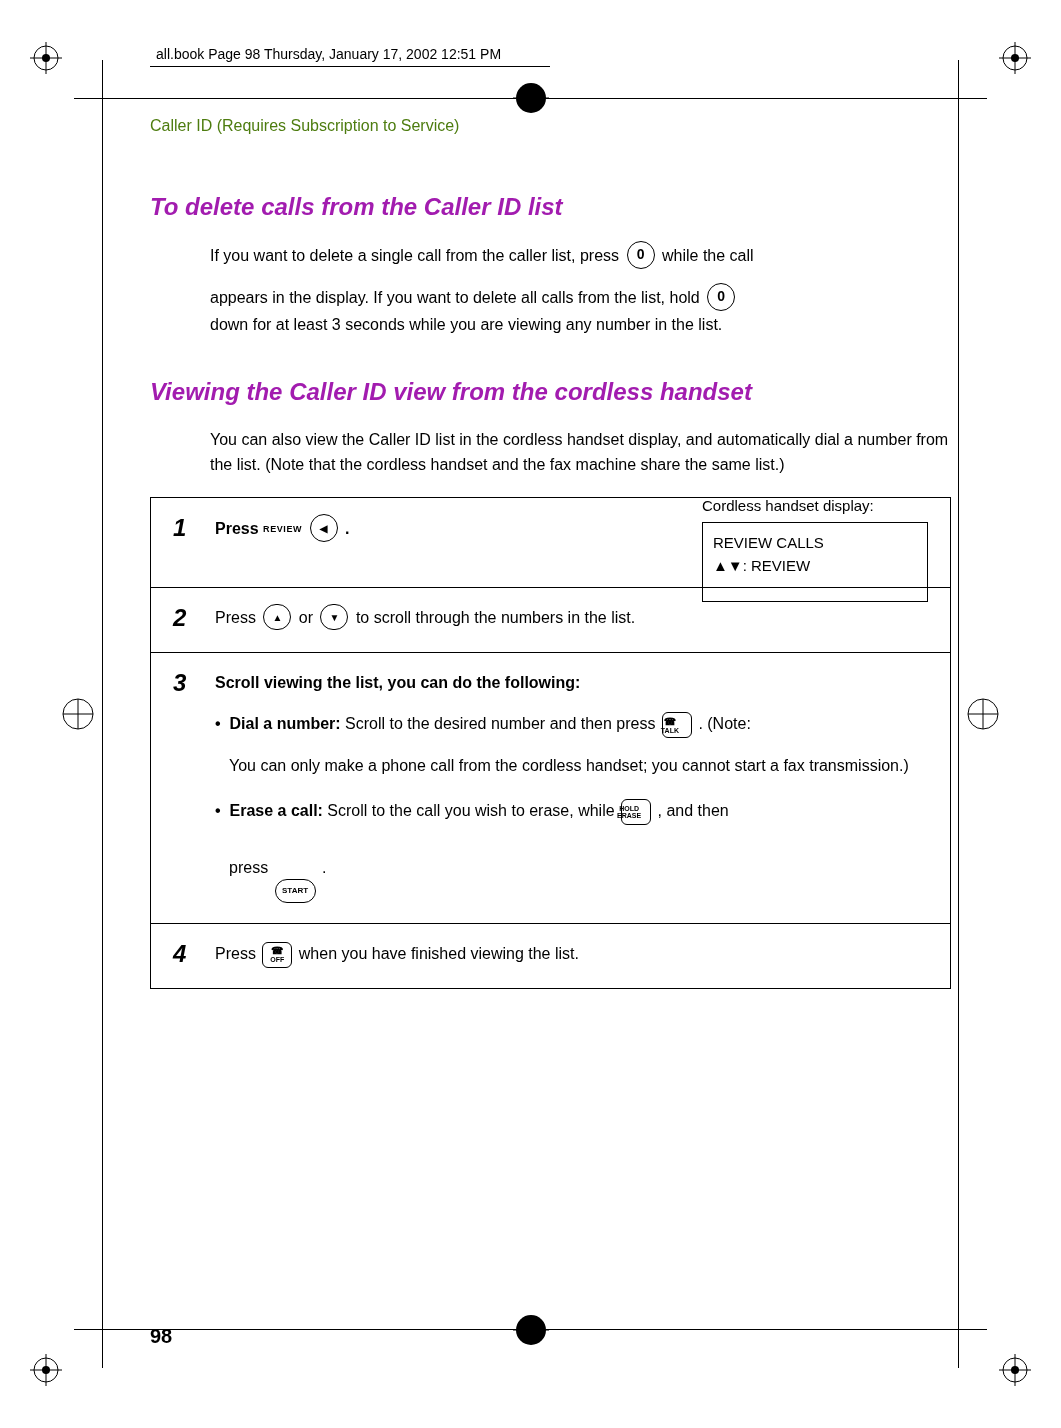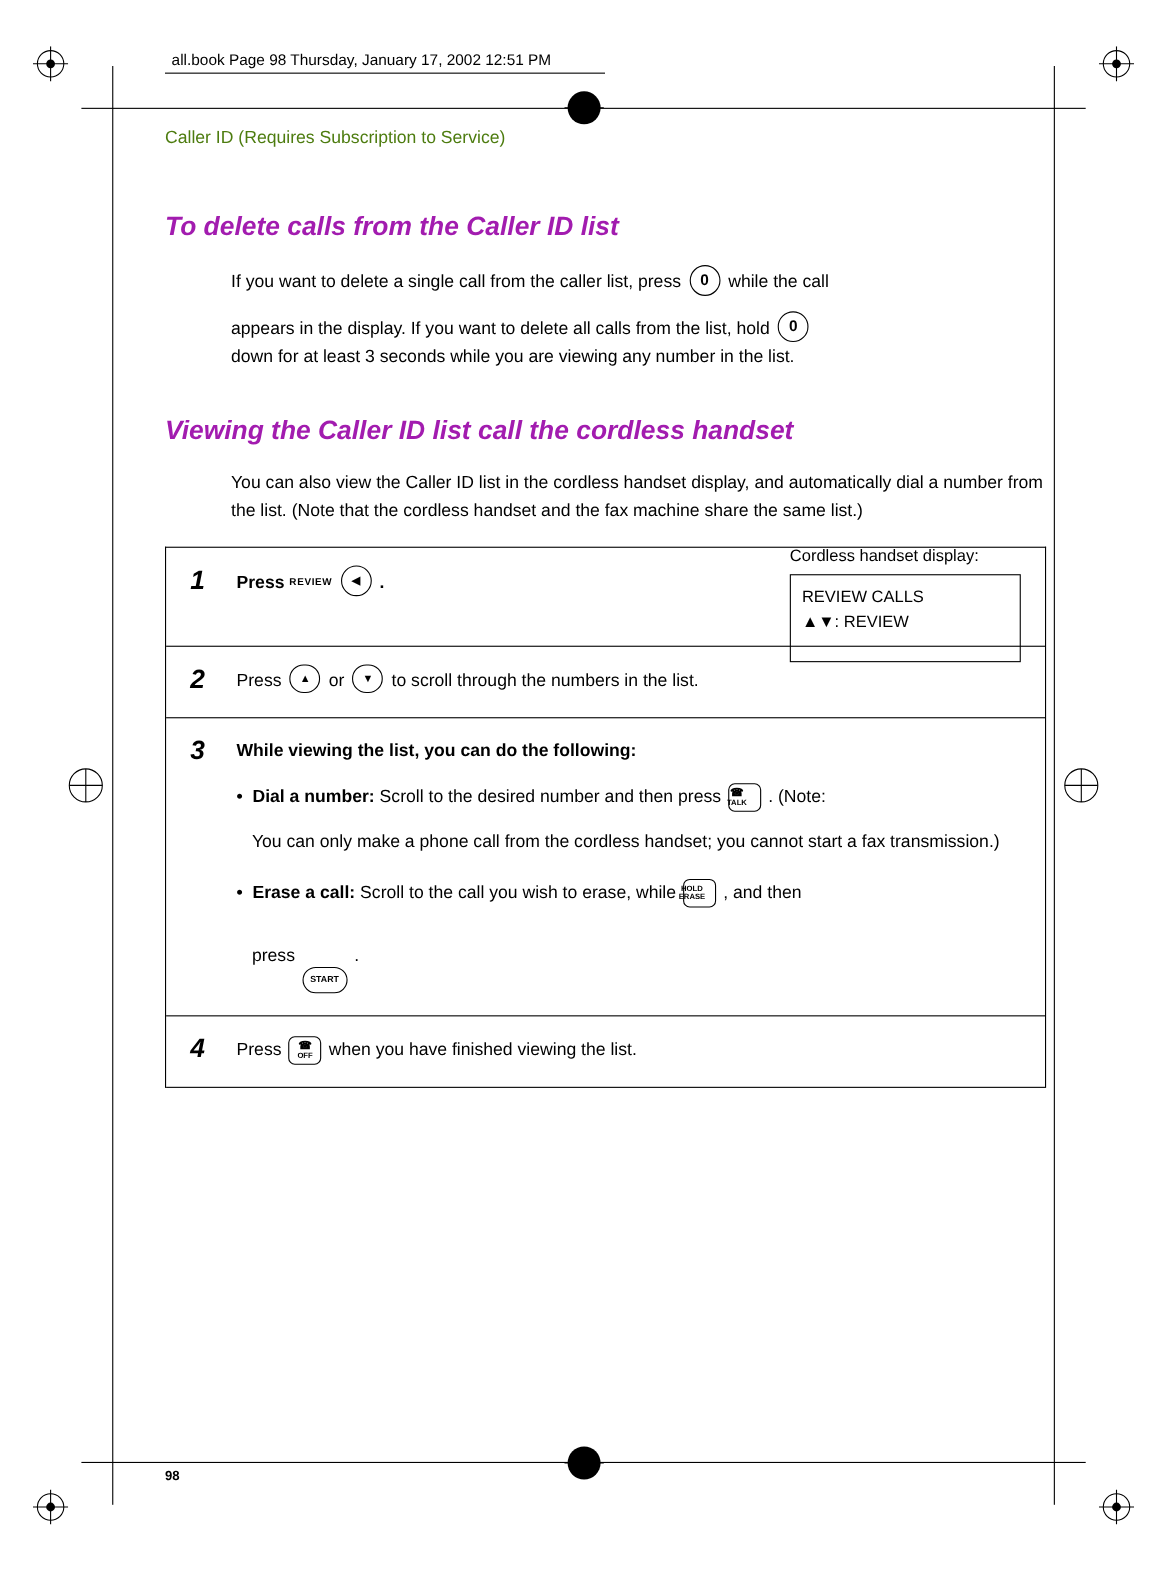--- a/index.html
+++ b/index.html
@@ -120,21 +120,21 @@
   .step-body .sub2 { margin-top: 16px; padding-left: 14px; text-indent: 0px;}
   .step-body .sub .dot { font-weight: bold; }
 
   .review-label {
     font-size: 9px; font-weight: bold; letter-spacing: 0.6px; vertical-align: middle;
   }
 
   .display-box {
     position: absolute;
     right: 22px;
-    width: 210px;
+    width: 226px;
   }
   .display-caption { font-size: 15px; text-align: left; }
   .display-screen {
     margin-top: 4px;
     border: 1.5px solid #000;
     padding: 8px 10px 24px 10px;
     font-size: 15px;
   }
 
   .step1 { position: relative; min-height: 90px; }
@@ -146,21 +146,21 @@
     vertical-align: middle; margin:0 2px; flex-direction:column;
   }
   .tiny-key .phone { font-size:10px; }
   .tiny-key.round { border-radius:13px; width:41px; height:24px; font-size:8px;margin-top:44px; }
 
   .page-num {
     position: absolute;
     left: 0px;
     bottom: 30px;
     font-weight: bold;
-    font-size: 12px;
+    font-size: 20px;
   }
 </style>
 </head>
 <body>
 
 <div class="regmark tl"><svg viewBox="0 0 32 32">
       <circle cx="16" cy="16" r="12" fill="none" stroke="#000" stroke-width="1"></circle>
       <circle cx="16" cy="16" r="4" fill="#000"></circle>
       <line x1="0" y1="16" x2="32" y2="16" stroke="#000"></line>
       <line x1="16" y1="0" x2="16" y2="32" stroke="#000"></line>
@@ -220,21 +220,21 @@
     <span>If you want to delete a single call from the caller list, press </span>
     <span class="key-circle">0</span>
     <span> while the call</span>
   </div>
   <div class="body-text nomtop" style="margin-top:14px;">
     <span>appears in the display. If you want to delete all calls from the list, hold </span>
     <span class="key-circle">0</span><br>
     <span>down for at least 3 seconds while you are viewing any number in the list.</span>
   </div>
 
-  <div class="section-title" style="margin-top:40px;">Viewing the Caller ID list call the cordless handset</div>
+  <div class="section-title" style="margin-top:40px;">Viewing the Caller ID view from the cordless handset</div>
 
   <div class="body-text">You can also view the Caller ID list in the cordless handset display, and automatically dial a number from the list. (Note that the cordless handset and the fax machine share the same list.)</div>
 
   <div class="steps">
 
     <div class="step step1">
       <div class="step-num">1</div>
       <div class="step-body">
         <span class="bold">Press </span>
         <span class="review-label">REVIEW</span>
@@ -258,21 +258,21 @@
         <span class="key-circle key-oval key-triangle-up"></span>
         <span> or </span>
         <span class="key-circle key-oval key-triangle-down"></span>
         <span> to scroll through the numbers in the list.</span>
       </div>
     </div>
 
     <div class="step">
       <div class="step-num">3</div>
       <div class="step-body">
-        <div class="bold">While viewing the list, you can do the following:</div>
+        <div class="bold">Scroll viewing the list, you can do the following:</div>
 
         <div class="sub">
           <span class="dot">•&nbsp;&nbsp;</span><span class="bold">Dial a number:</span><span> Scroll to the desired number and then press </span>
           <span class="tiny-key">
               <span class="phone">☎</span>
               <span>TALK</span>
             </span>
           <span> . (Note:</span>
         </div>
         <div class="sub2">You can only make a phone call from the cordless handset; you cannot start a fax transmission.)</div>

